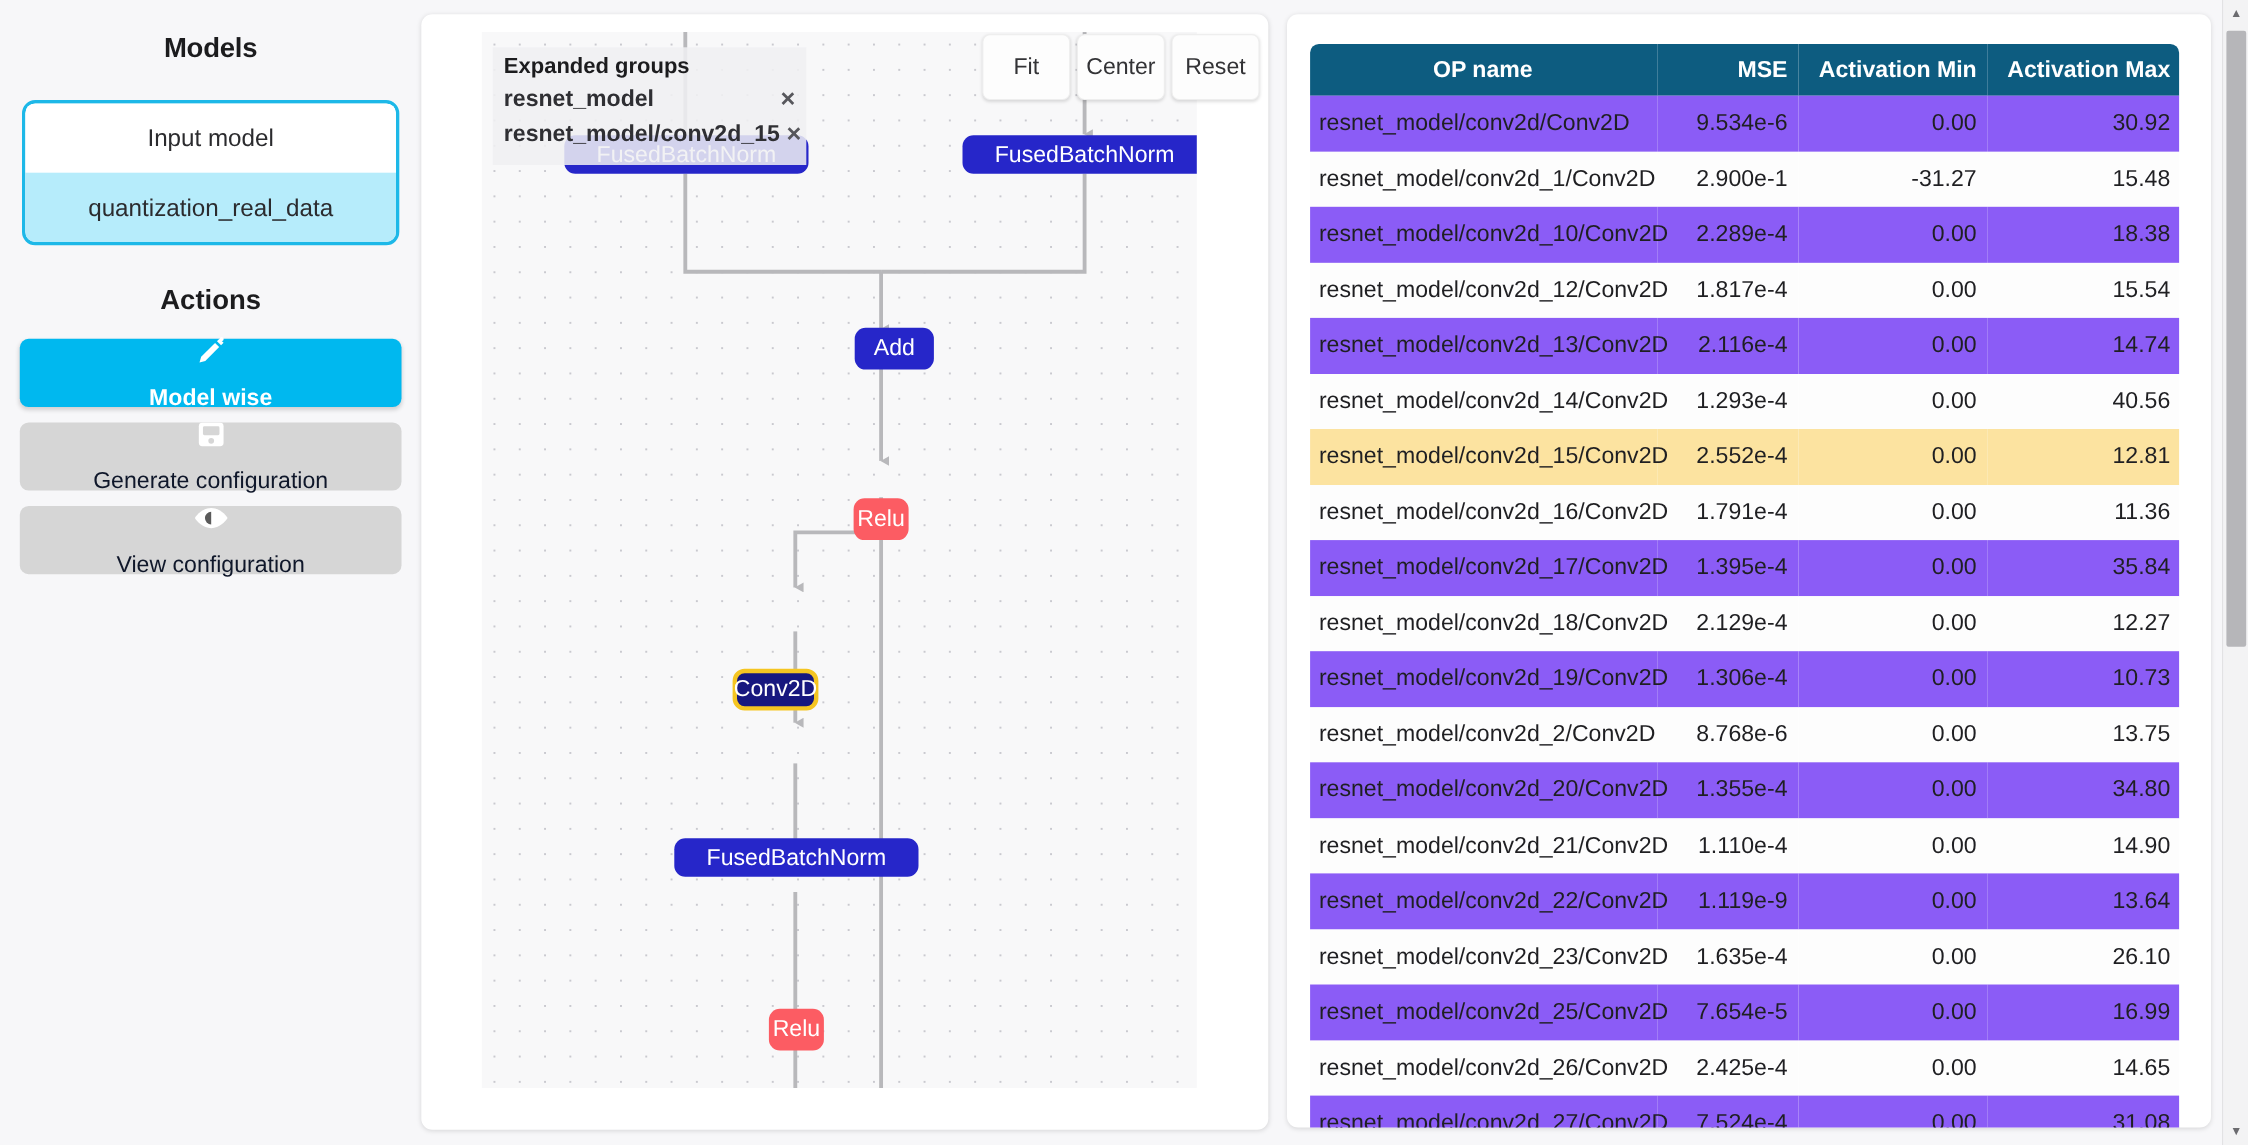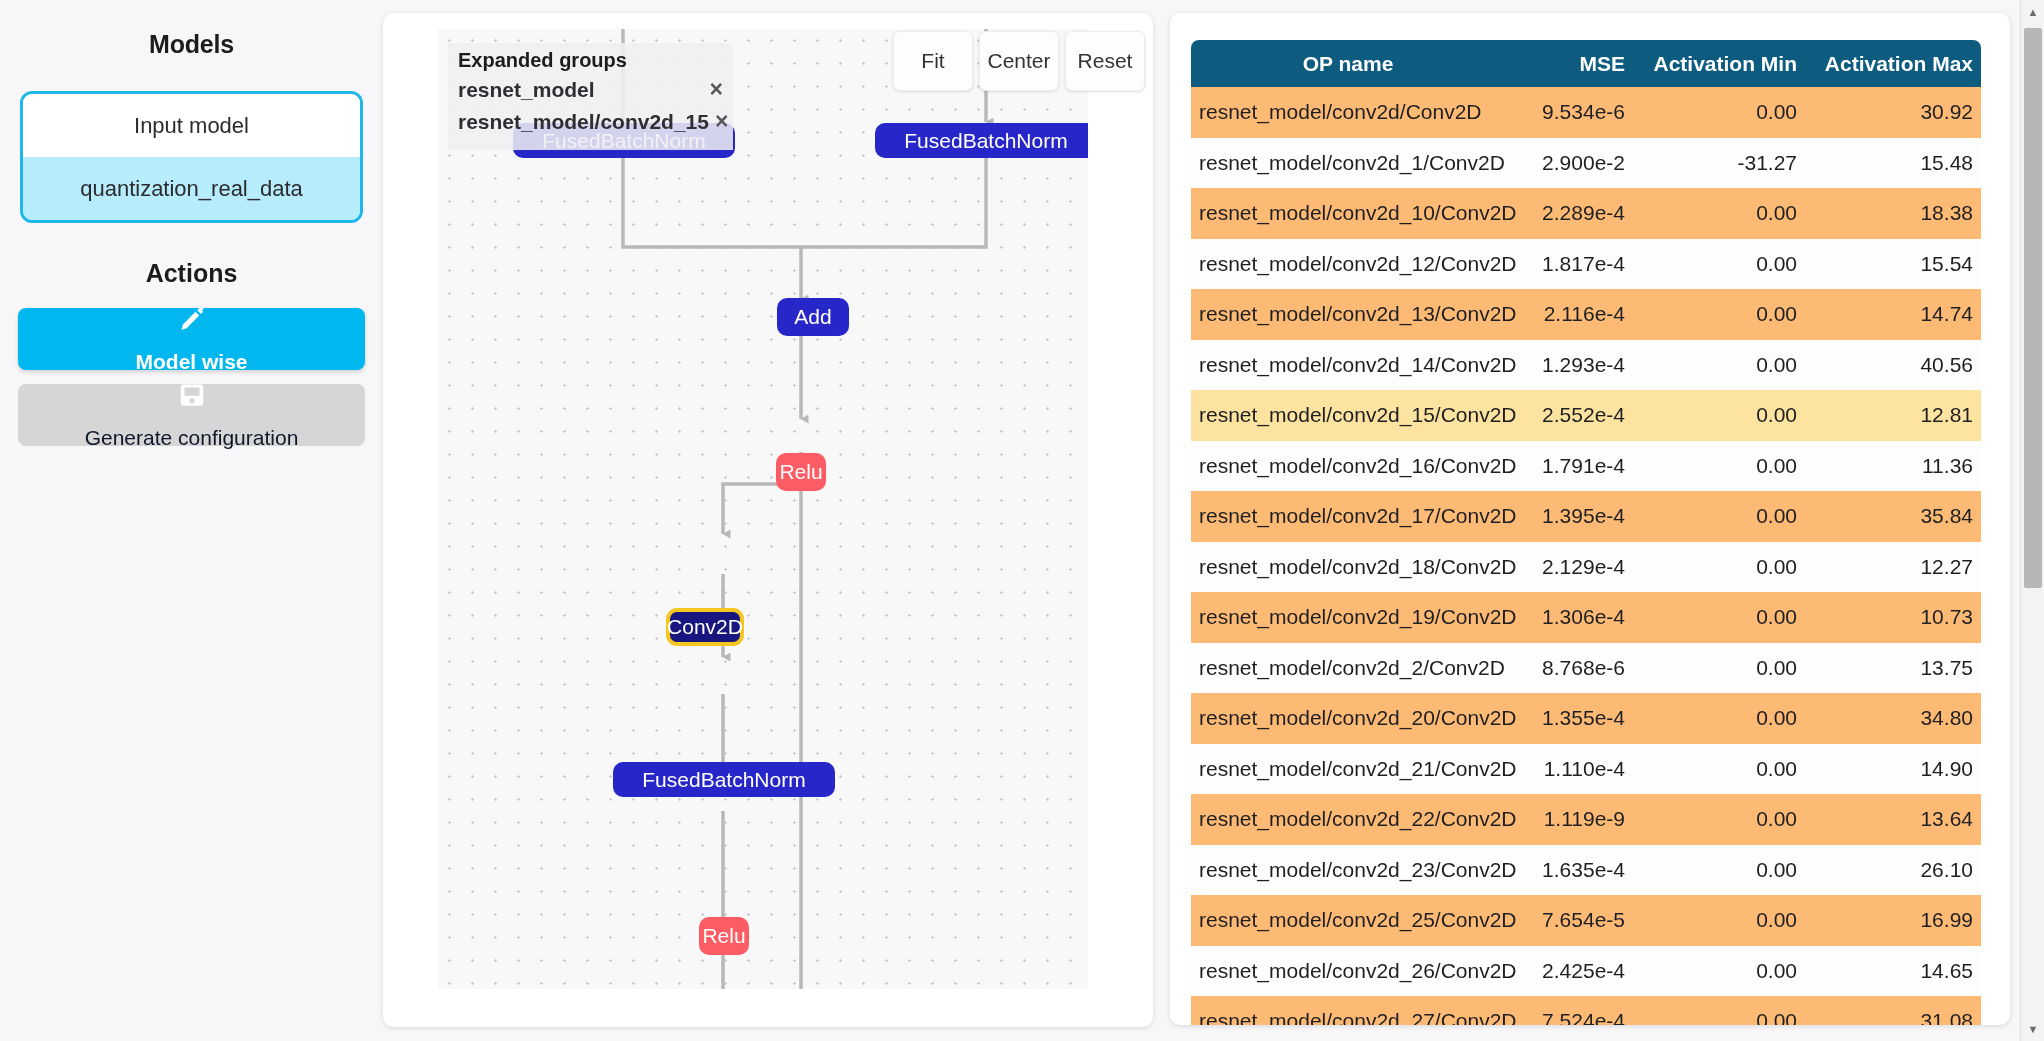--- a/index.html
+++ b/index.html
@@ -202,21 +202,21 @@
   }
   table.optable thead th:first-child { border-top-left-radius: 8px; }
   table.optable thead th:last-child  { border-top-right-radius: 8px; }
   table.optable tbody td {
     font-size: 21px;
     color: #1f1f22;
     height: 50.5px;
     padding: 0 10px;
     white-space: nowrap;
   }
-  tbody tr.odd  { background: #fdba74; }
+  tbody tr.odd  { background: #8b5cf6; }
   tbody tr.even { background: #fdfdfd; }
   tbody tr.hl   { background: #fce3a0; }
   .c-op  { width: 316px; text-align: left;  padding-left: 8px !important; }
   .c-mse { width: 128px; text-align: right; }
   .c-min { width: 172px; text-align: right; }
   .c-max { width: 174px; text-align: right; padding-right: 8px !important; }
   thead .c-op { text-align: center; }
 
   
   #page-scroll {
@@ -272,20 +272,30 @@
       <span class="act-icon">
         <svg width="30" height="30" viewBox="0 0 24 24">
           <rect x="3" y="3.5" width="18" height="17" rx="2.5" fill="#ffffff"></rect>
           <rect x="6" y="6" width="12" height="6.5" rx="1" fill="#d6d6d6"></rect>
           <circle cx="12" cy="16.6" r="2.1" fill="#d6d6d6"></circle>
         </svg>
       </span>
       <span>Generate configuration</span>
     </button>
 
+    <button class="action-btn disabled">
+      <span class="act-icon">
+        <svg width="32" height="30" viewBox="0 0 28 20">
+          <path d="M14 2C7.5 2 2.6 7.2 1 10c1.6 2.8 6.5 8 13 8s11.4-5.2 13-8c-1.6-2.8-6.5-8-13-8z" fill="#ffffff"></path>
+          <circle cx="14" cy="10" r="5" fill="#ffffff"></circle>
+          <path d="M14 5a5 5 0 000 10z" fill="#5a5a5a"></path>
+        </svg>
+      </span>
+      <span>View configuration</span>
+    </button>
   </div>
 
   <div id="graph-panel">
 
     <div id="graph-canvas">
 
       <svg class="edges">
         <defs>
           <marker id="ah" markerWidth="9" markerHeight="9" refX="4.5" refY="7.5" orient="auto" markerUnits="userSpaceOnUse">
             <path d="M0,0 L4.5,8 L9,0 Z" fill="#b8b8bb"></path>
@@ -365,21 +375,21 @@
       </thead>
       <tbody id="op-table-body">
           <tr class="odd">
             <td class="c-op">resnet_model/conv2d/Conv2D</td>
             <td class="c-mse">9.534e-6</td>
             <td class="c-min">0.00</td>
             <td class="c-max">30.92</td>
           </tr>
           <tr class="even">
             <td class="c-op">resnet_model/conv2d_1/Conv2D</td>
-            <td class="c-mse">2.900e-2</td>
+            <td class="c-mse">2.900e-1</td>
             <td class="c-min">-31.27</td>
             <td class="c-max">15.48</td>
           </tr>
           <tr class="odd">
             <td class="c-op">resnet_model/conv2d_10/Conv2D</td>
             <td class="c-mse">2.289e-4</td>
             <td class="c-min">0.00</td>
             <td class="c-max">18.38</td>
           </tr>
           <tr class="even">

